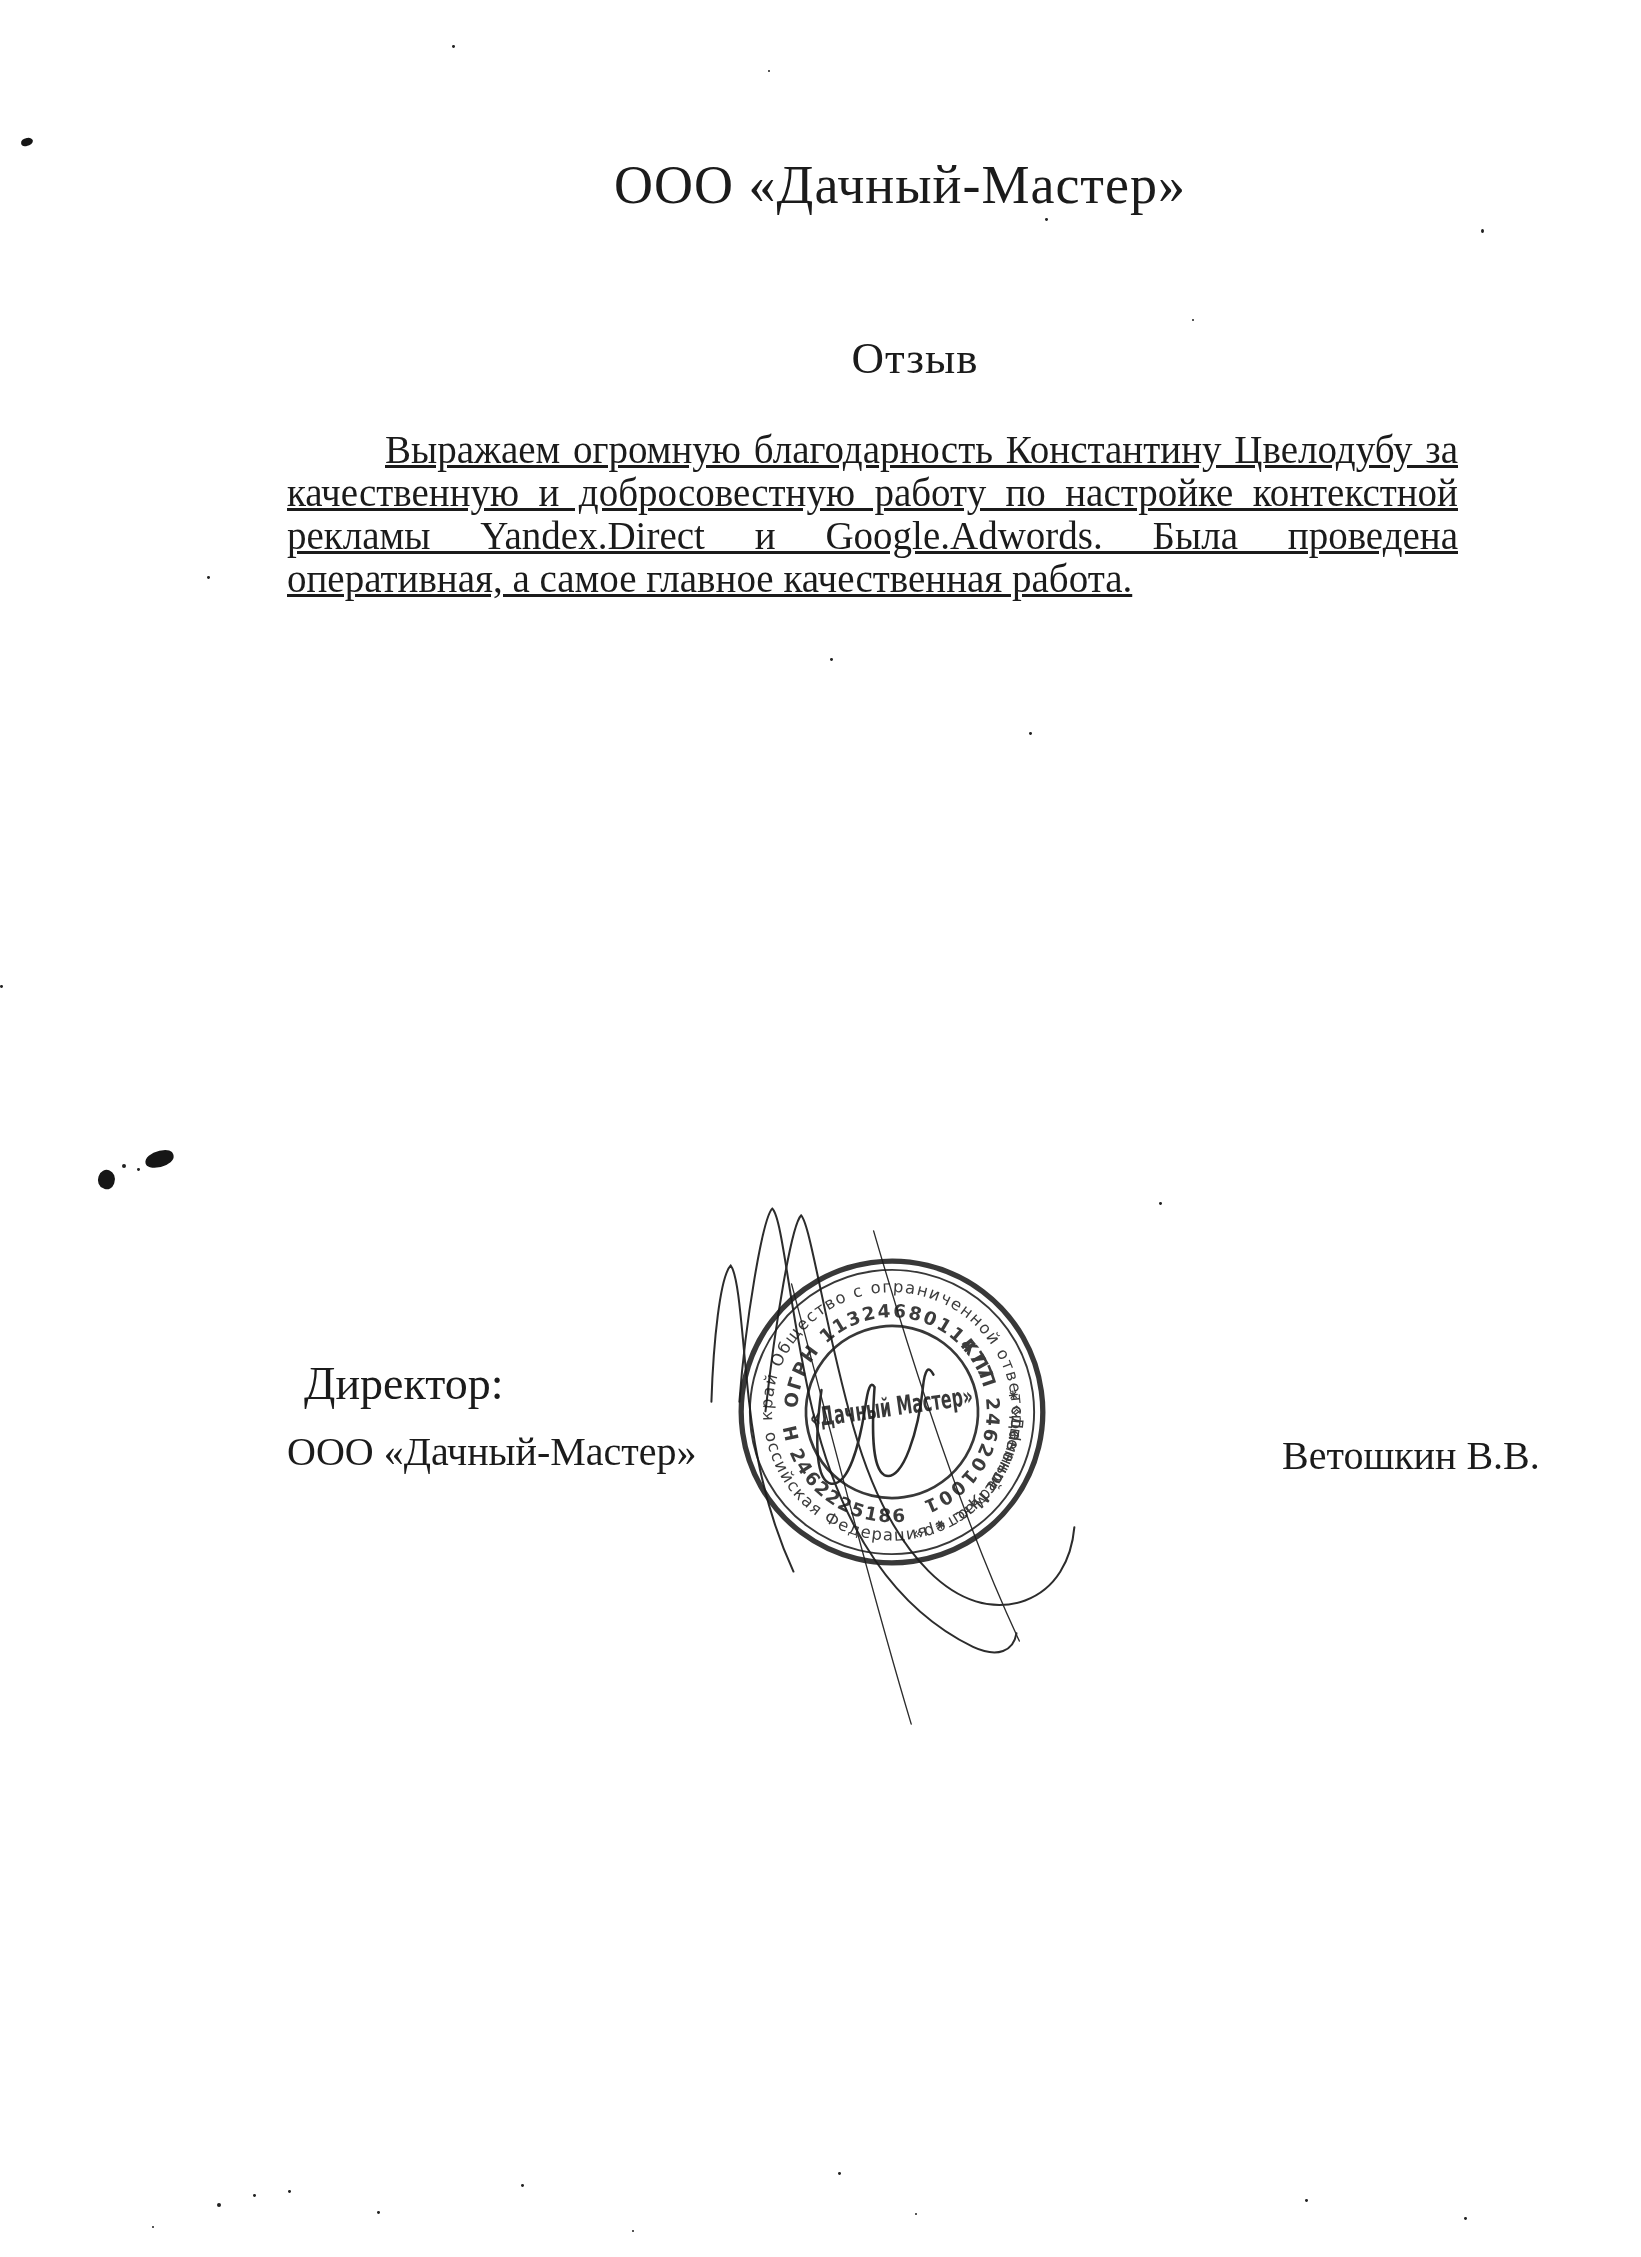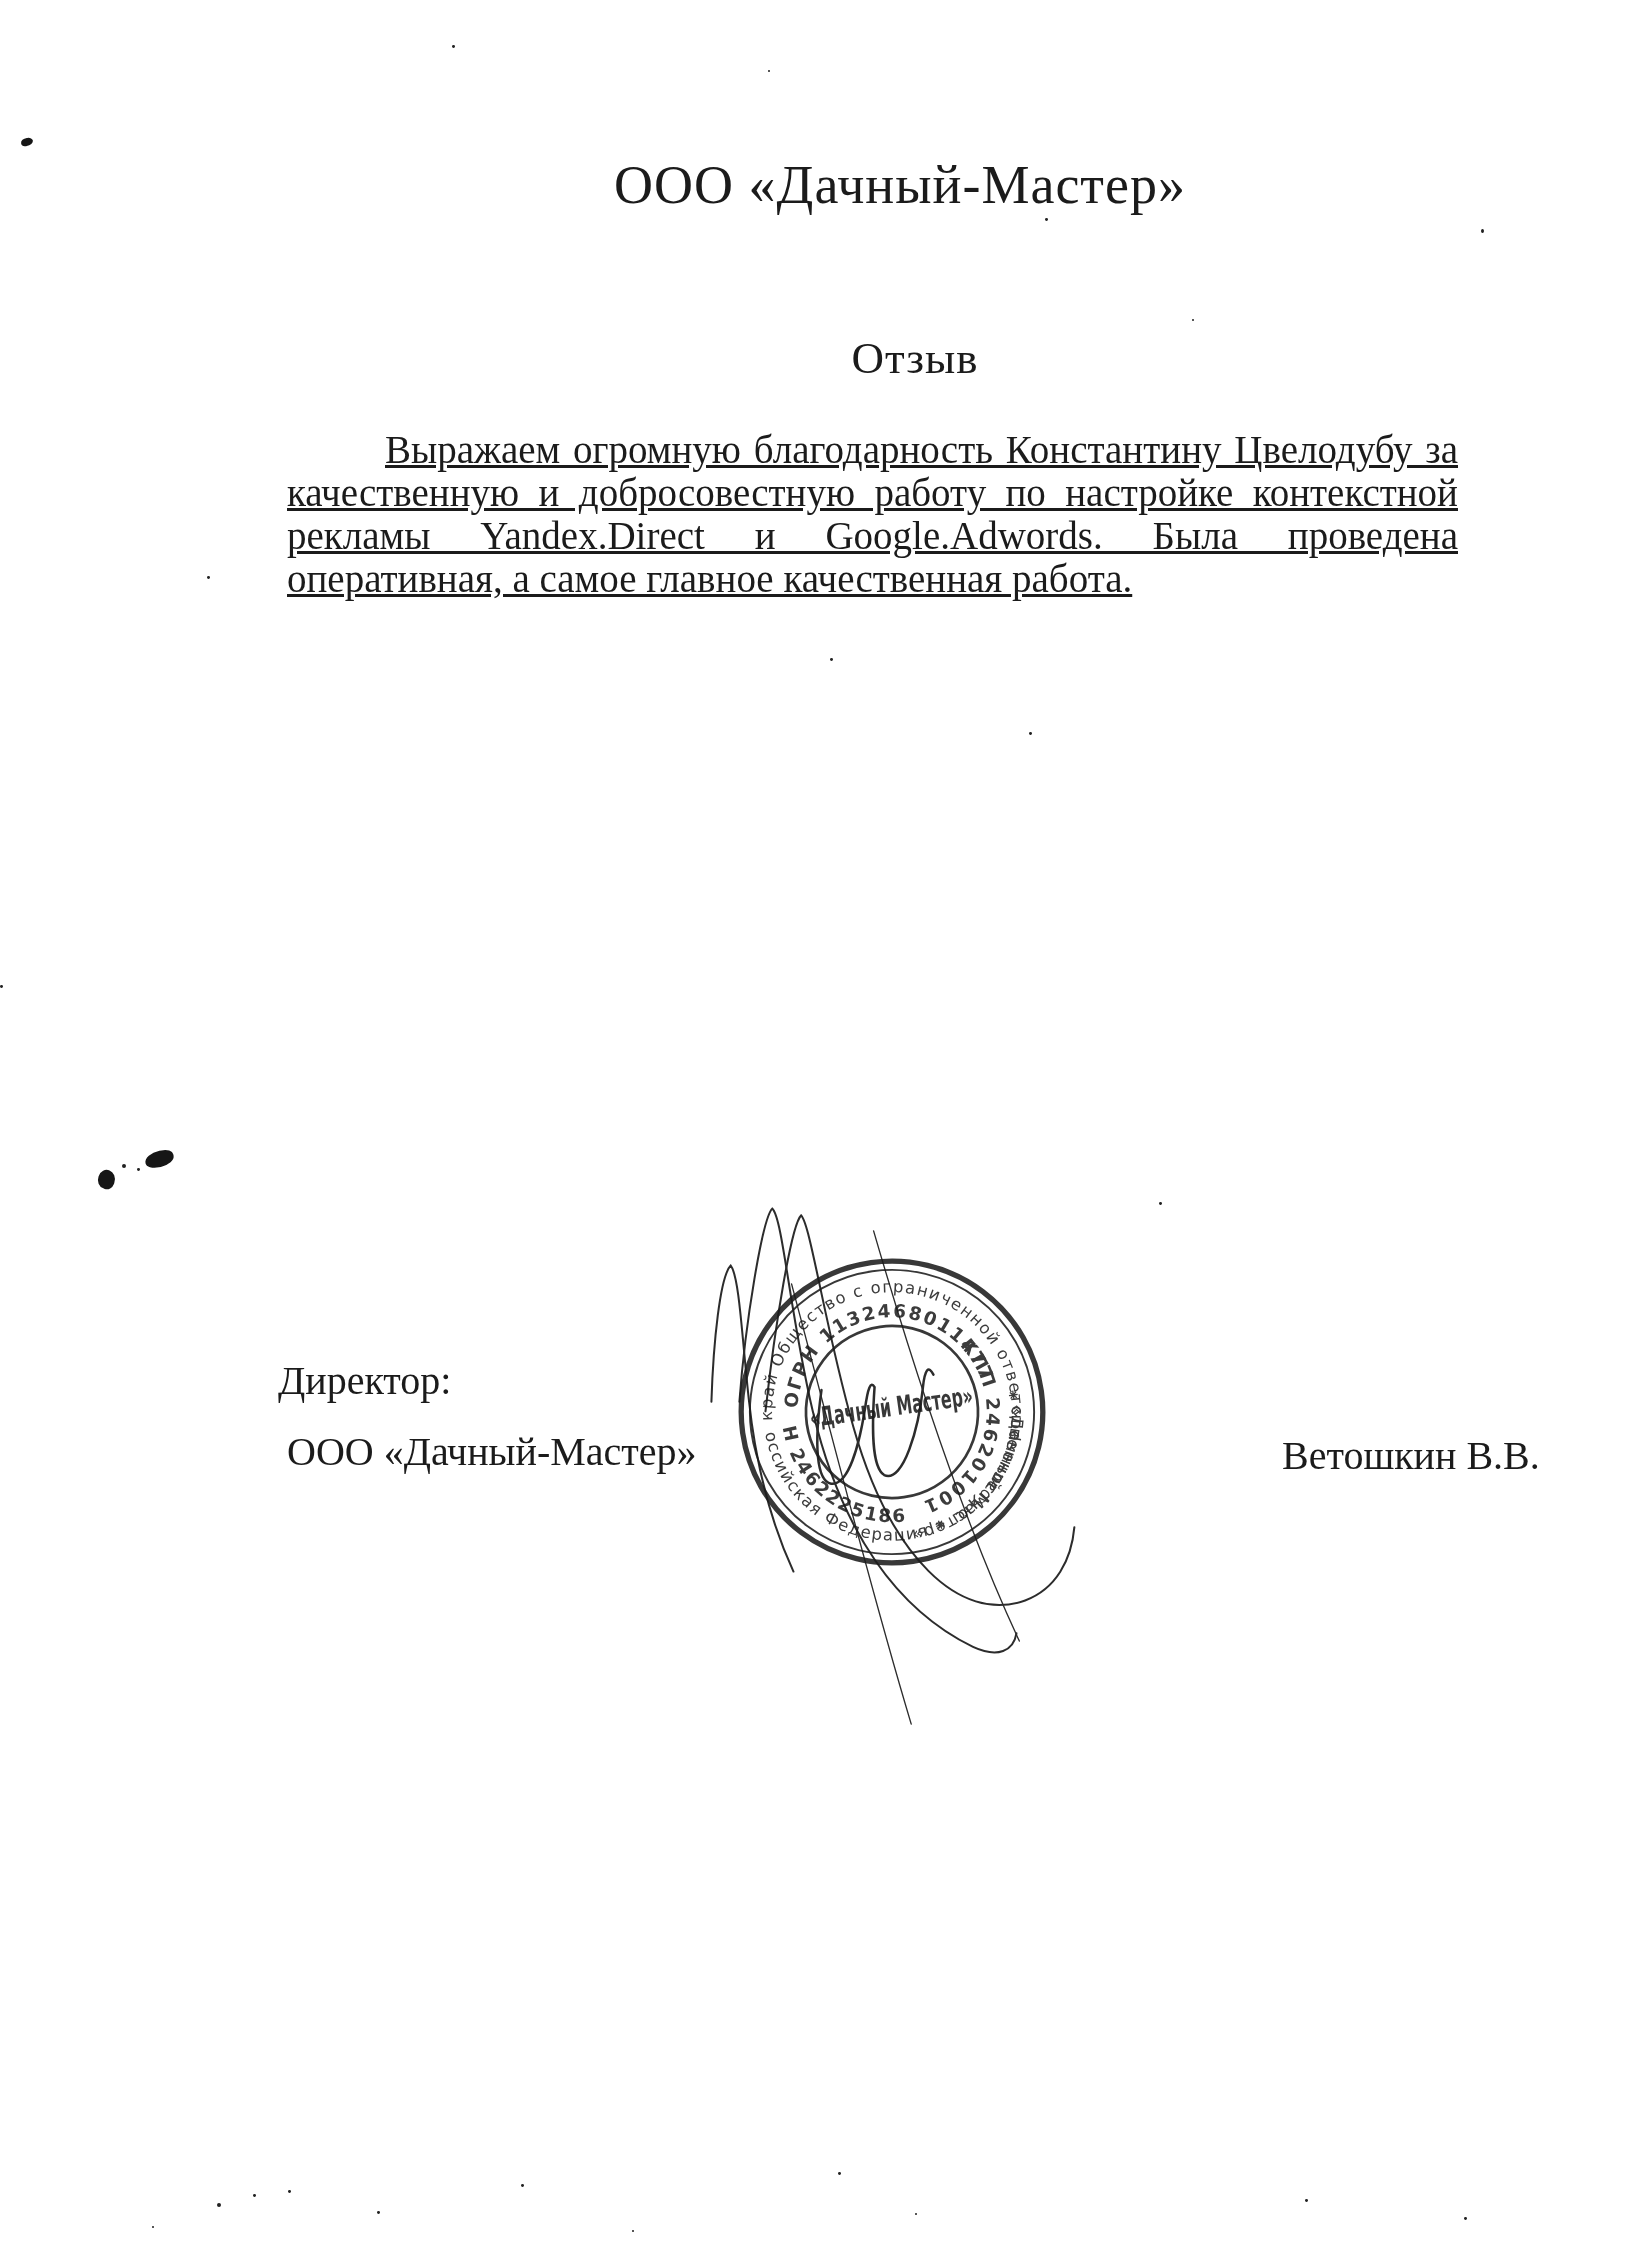--- a/index.html
+++ b/index.html
@@ -16,21 +16,21 @@
   }
   .doc-heading{
     position:absolute;top:332px;left:915px;transform:translateX(-50%);
     font-size:45px;letter-spacing:1px;
   }
   .body-text{
     position:absolute;left:287px;top:428px;width:1171px;
     font-size:39px;line-height:43px;text-align:justify;text-decoration:underline;
   }
   .body-text p{margin:0 0 37px 0;text-indent:98px;}
-  .signoff-role{position:absolute;left:278px;top:1357px;font-size:40px;}
+  .signoff-role{position:absolute;left:304px;top:1357px;font-size:46px;}
   .signoff-company{position:absolute;left:287px;top:1428px;font-size:40px;white-space:nowrap;}
   .signoff-name{position:absolute;left:1282px;top:1432px;font-size:40px;white-space:nowrap;}
   .stamp-wrap{position:absolute;left:718px;top:1238px;width:348px;height:348px;opacity:.88;}
   .stamp-wrap svg{display:block;}
   .sig-wrap{position:absolute;left:0;top:0;width:1641px;height:2257px;pointer-events:none;}
   .ring-text{font-family:"DejaVu Sans", sans-serif;font-size:17px;letter-spacing:1.5px;fill:#222;}
   .ring-text-num{font-family:"DejaVu Sans", sans-serif;font-size:19px;letter-spacing:2px;fill:#222;font-weight:bold;}
   .stamp-center{font-family:"DejaVu Sans", sans-serif;font-weight:bold;font-size:27px;fill:#1d1d1d;}
   .speck{position:absolute;background:#222;border-radius:50%;}
   .smudge{position:absolute;background:#161616;}

